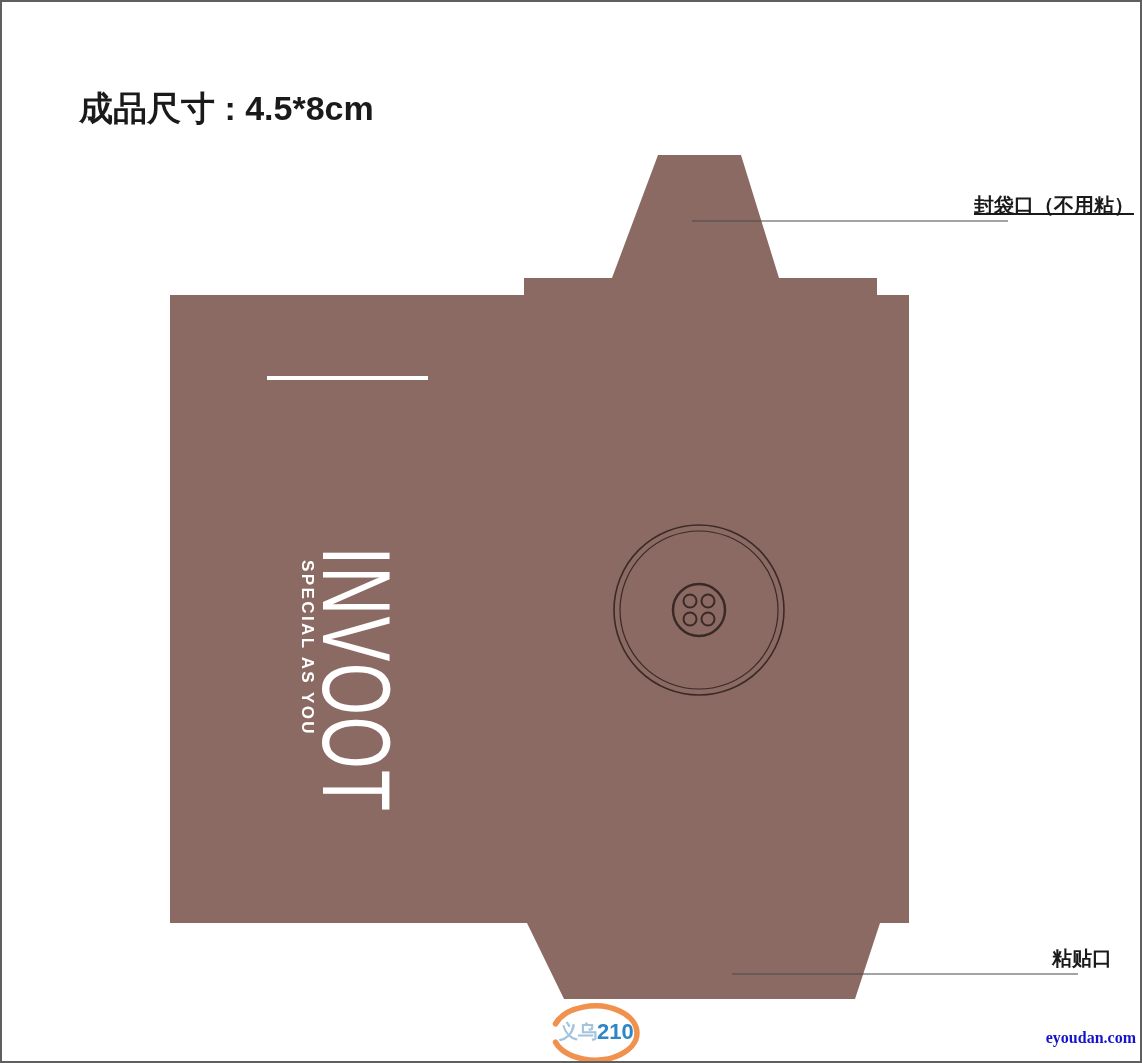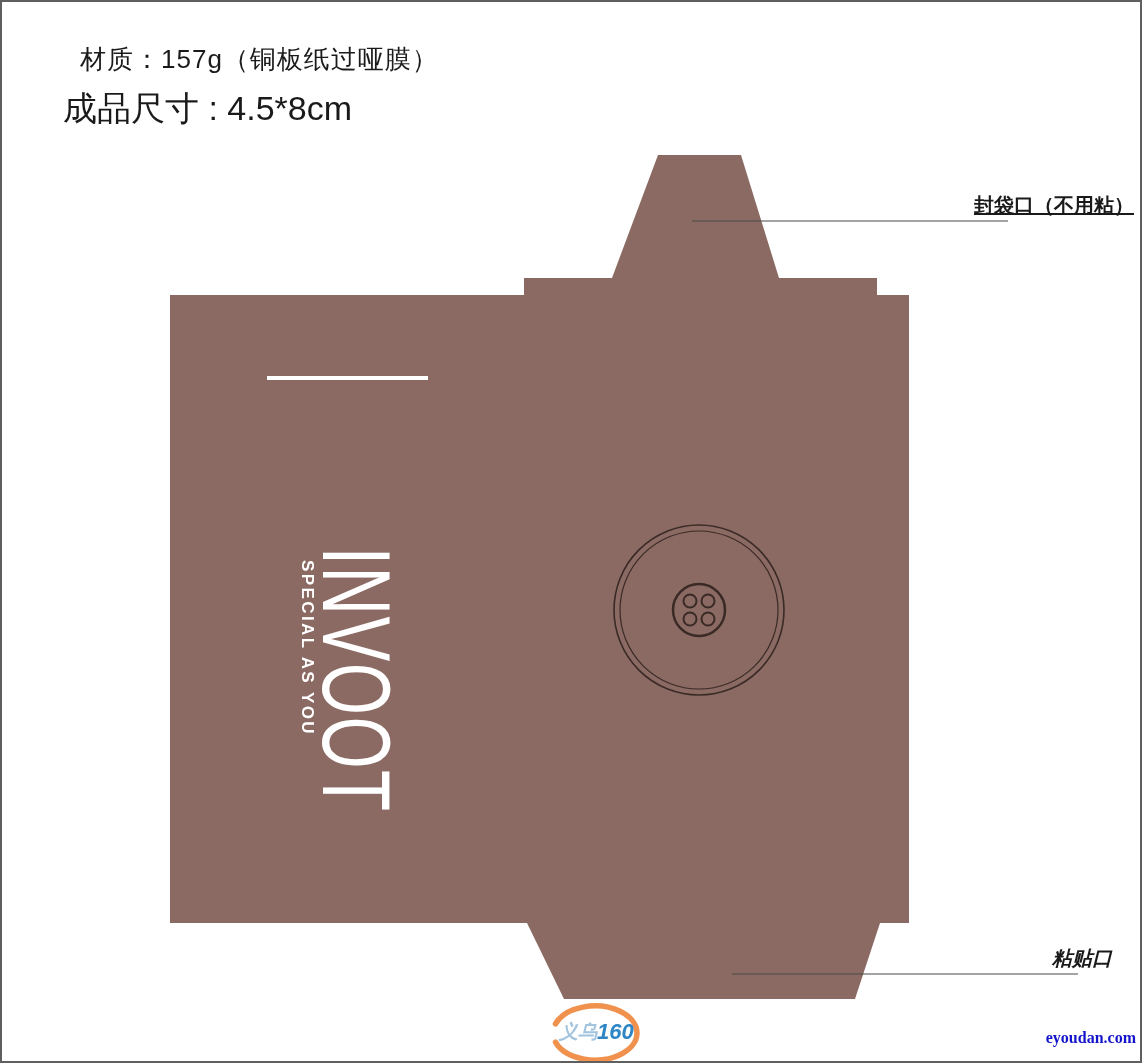--- a/index.html
+++ b/index.html
@@ -12,22 +12,22 @@
     overflow:hidden;
     font-family:"Liberation Sans",sans-serif;
   }
   
   .spec-line1{
     position:absolute;left:78px;top:40px;
     font-size:26px;color:var(--text-black);
     letter-spacing:1px;white-space:nowrap;
   }
   .spec-line2{
-    position:absolute;left:61px;top:84px;
-    font-size:34px;font-weight:normal;color:var(--text-black);
+    position:absolute;left:77px;top:84px;
+    font-size:34px;font-weight:bold;color:var(--text-black);
     white-space:nowrap;
   }
   
   .draw-layer{position:absolute;left:0;top:0;width:1142px;height:1063px;}
   .dieline{fill:var(--paper-brown);stroke:none;}
   .art-dash{fill:var(--artwork-white);}
   .emboss{fill:none;stroke:var(--outline-dark);}
   .leader{stroke:var(--leader-line);stroke-width:1.2;}
   
   .brand{
@@ -44,43 +44,42 @@
     display:block;font-size:17px;line-height:20px;font-weight:600;
     letter-spacing:2.4px;white-space:nowrap;
   }
   
   .callout{
     position:absolute;
     font-family:"Liberation Serif",serif;font-weight:bold;
     font-size:20px;color:var(--text-black);white-space:nowrap;
   }
   .callout-top{right:6px;top:190px;text-decoration:underline;}
-  .callout-bottom{right:28px;top:943px;font-style:italic;}
+  .callout-bottom{right:28px;top:943px;}
   
   .site-logo{position:absolute;left:548px;top:1000px;width:96px;height:60px;}
   .site-logo svg{position:absolute;left:0;top:0;}
   .logo-arc{fill:none;stroke:var(--logo-orange);stroke-width:5.5;stroke-linecap:round;}
   .logo-text{
     position:absolute;left:9px;top:17px;display:flex;align-items:flex-end;
-    font-style:italic;white-space:nowrap;
+    white-space:nowrap;
   }
   .logo-cn{font-size:19px;color:var(--logo-lightblue);font-weight:bold;}
   .logo-num{font-size:22px;color:var(--logo-blue);font-weight:bold;}
   .site-url{
     position:absolute;right:4px;top:1027px;
     font-family:"Liberation Serif",serif;font-weight:bold;
     font-size:16px;color:var(--website-blue);white-space:nowrap;
   }
 </style>
 </head>
 <body>
 
 <div class="canvas">
 
-  <div class="spec-line1">材质：157g（铜板纸过哑膜）</div>
   <div class="spec-line2">成品尺寸 : 4.5*8cm</div>
 
   <svg class="draw-layer" width="1142" height="1063" viewBox="0 0 1142 1063" xmlns="http://www.w3.org/2000/svg">
 
     <path class="dieline" d="M168,293 H522 V276 H610 L656,153 H739 L777,276 H875 V293 H907 V921 H878 L853,997 H562 L525,921 H168 Z"></path>
 
     <rect class="art-dash" x="265" y="374" width="161" height="4"></rect>
 
     <g>
       <circle class="emboss" cx="697" cy="608" r="85" stroke-width="1.6"></circle>
@@ -103,19 +102,19 @@
 
   <div class="callout callout-top">封袋口（不用粘）</div>
   <div class="callout callout-bottom">粘贴口</div>
 
   <div class="site-logo">
     <svg width="96" height="60" viewBox="0 0 96 60" xmlns="http://www.w3.org/2000/svg">
       <path class="logo-arc" d="M 5.5 21.8 A 42 27 0 1 1 5.5 40.2"></path>
     </svg>
     <div class="logo-text">
       <span class="logo-cn">义乌</span>
-      <span class="logo-num">160</span>
+      <span class="logo-num">210</span>
     </div>
   </div>
 
   <div class="site-url">eyoudan.com</div>
 
 </div>
 
 </body></html>

